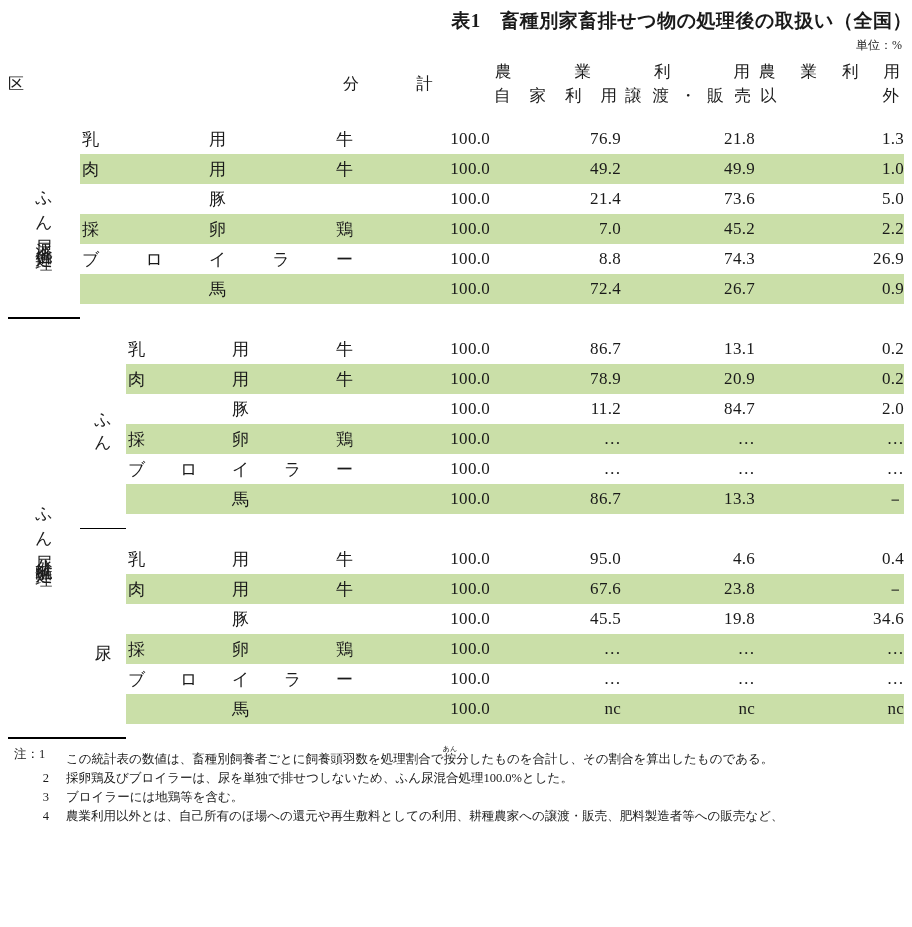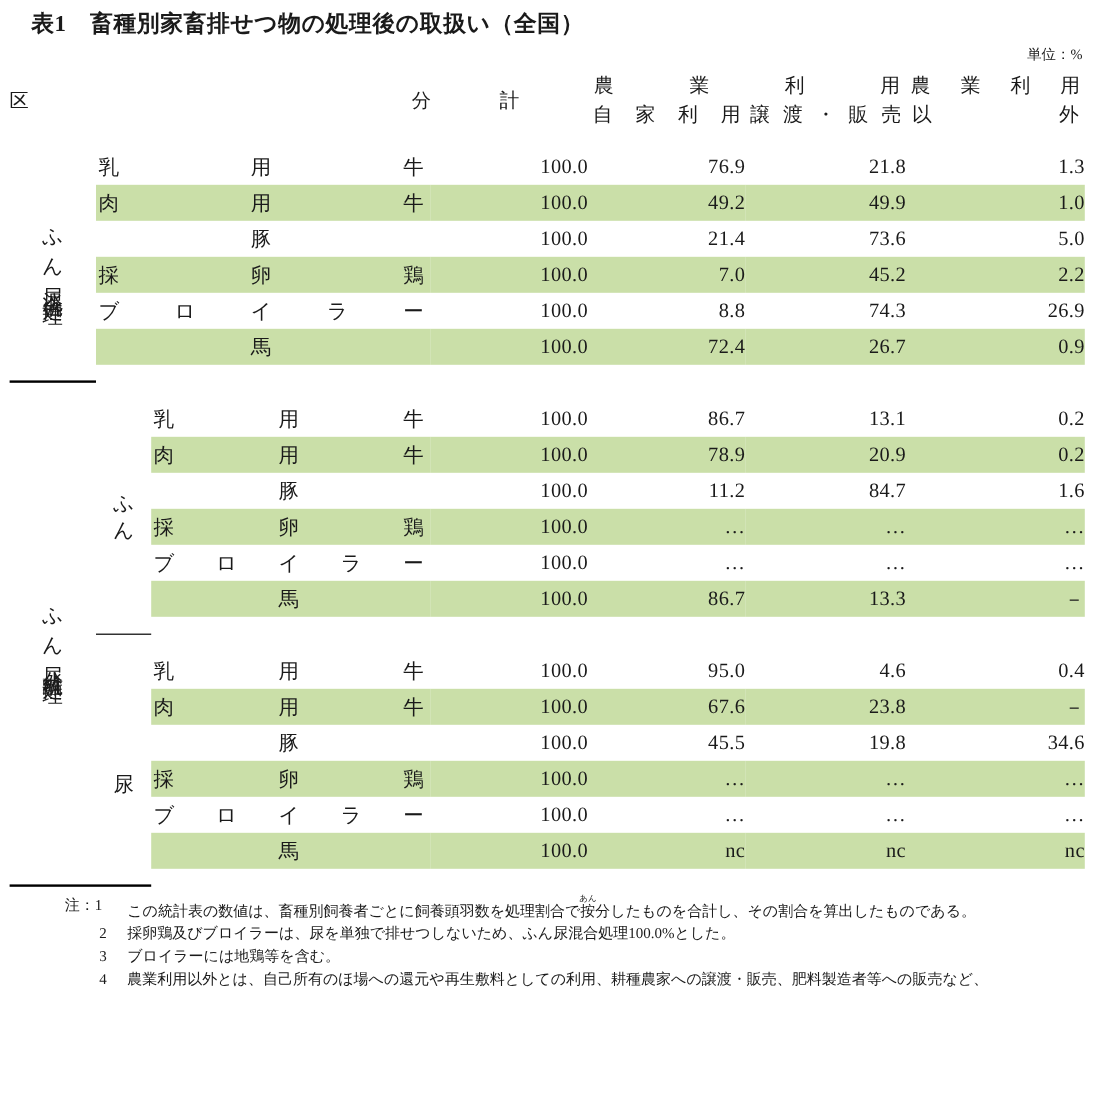--- a/index.html
+++ b/index.html
@@ -10,21 +10,21 @@
   body {
     width: 912px; height: 927px;
     font-family: "Liberation Serif", "DejaVu Serif", serif;
     color: #1a1a1a;
     position: relative;
     overflow: hidden;
   }
 
   
   .title {
-    text-align: left;
+    text-align: right;
     font-size: 19px;
     font-weight: bold;
     letter-spacing: 0.5px;
     padding-top: 8px;
     height: 34px;
     line-height: 26px;
     margin-left: 26px;
   }
 
   
@@ -136,21 +136,20 @@
     padding-left: 14px;
     font-size: 12.5px;
     line-height: 19px;
     font-family: "Liberation Serif", "DejaVu Serif", serif;
   }
   .note-row { display: flex; align-items: flex-start; }
   .note-lead {
     width: 52px;
     flex: 0 0 52px;
     white-space: nowrap;
-    margin-left: 40px;
   }
   .note-lead.num-only {
     width: 52px;
     flex: 0 0 52px;
     text-align: right;
     padding-right: 17px;
   }
   .note-body { flex: 1 1 auto; }
   .note-cont { padding-left: 62px; }
   ruby { ruby-position: over; }
@@ -363,21 +362,21 @@
         </tr>
         <tr class="drow">
           <td class="name-cell bl">
             <div class="spread" style="padding: 0px 6px 0px 2px; justify-content: center;">
               <span>豚</span>
             </div>
           </td>
           <td class="num bl">100.0</td>
           <td class="num ">11.2</td>
           <td class="num ">84.7</td>
-          <td class="num ">1.6</td>
+          <td class="num ">2.0</td>
         </tr>
         <tr class="drow green">
           <td class="name-cell bl">
             <div class="spread" style="padding: 0px 6px 0px 2px;">
               <span>採</span>
               <span>卵</span>
               <span>鶏</span>
             </div>
           </td>
           <td class="num bl">100.0</td>

